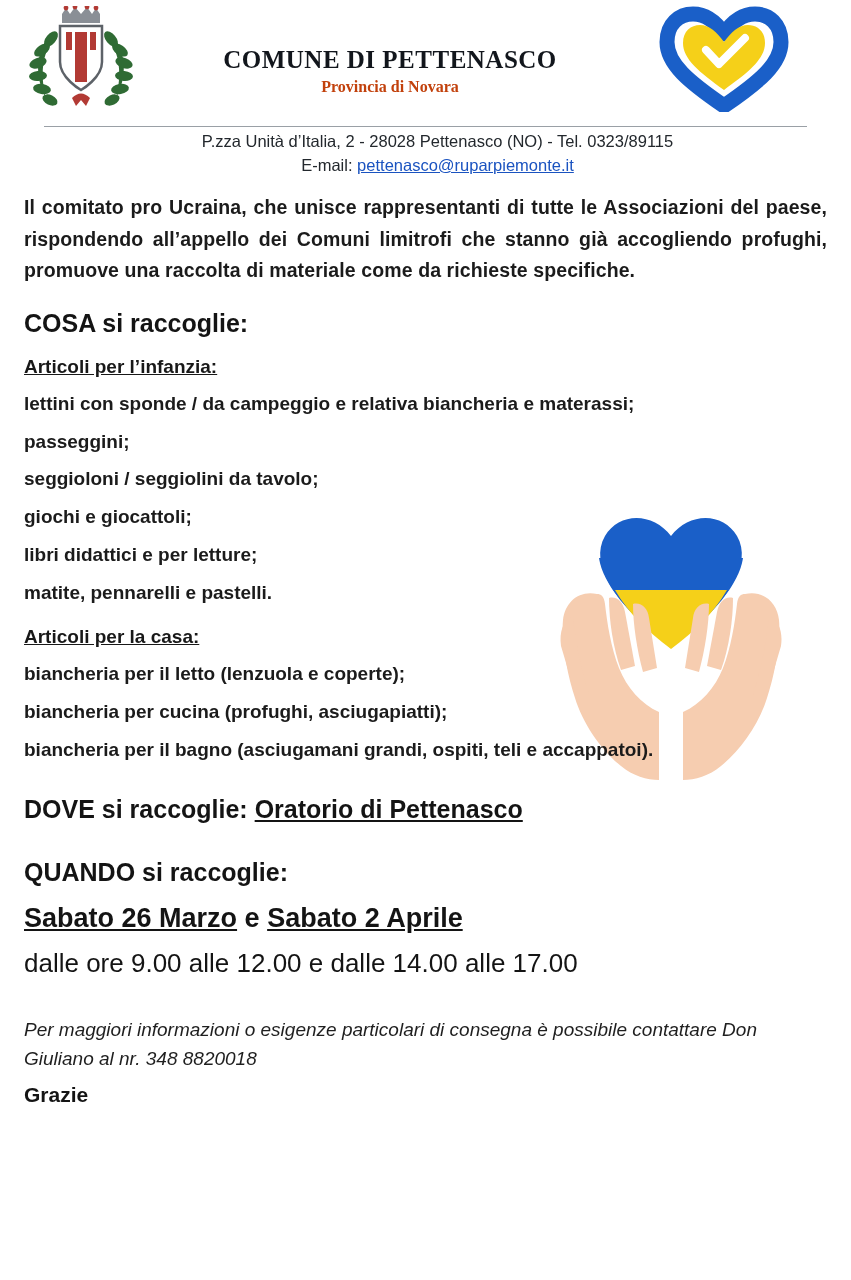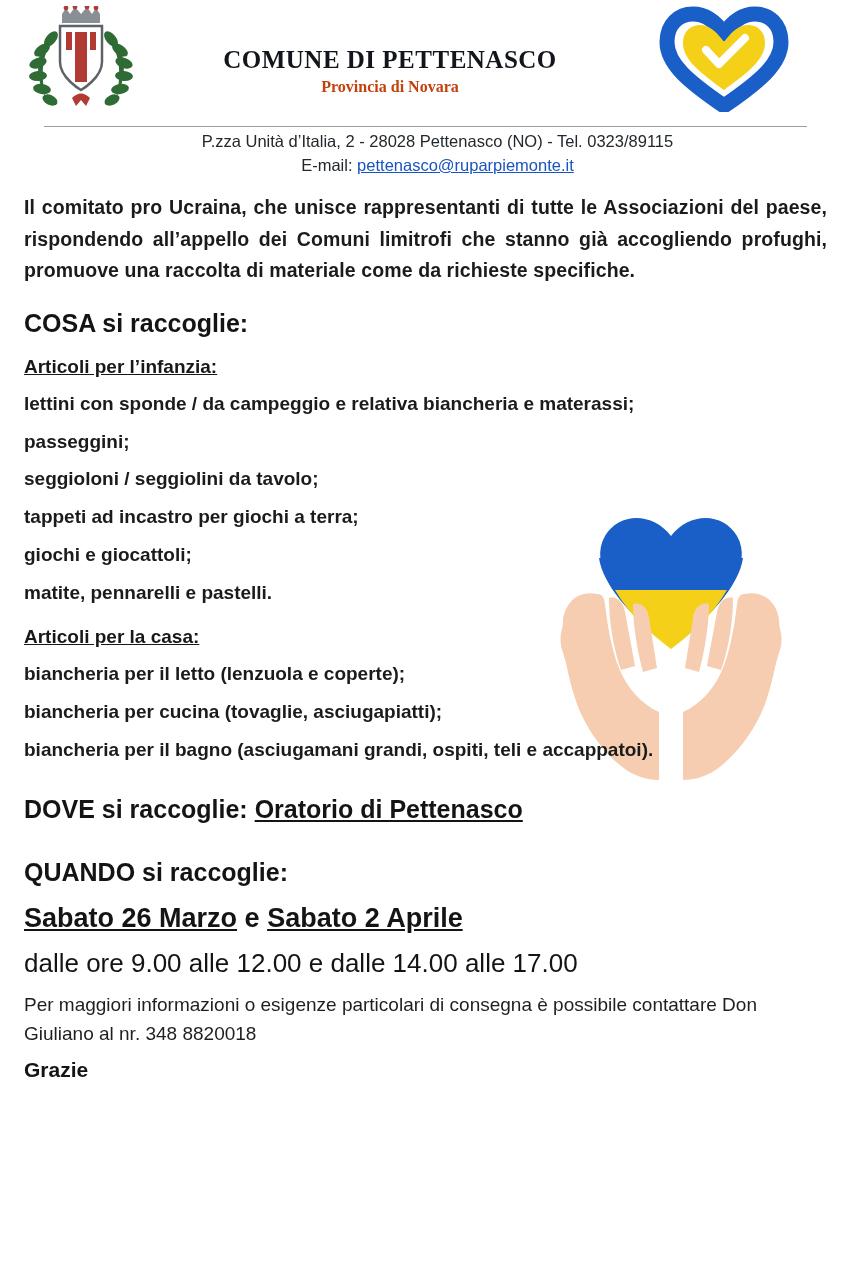--- a/index.html
+++ b/index.html
@@ -139,22 +139,23 @@
   .dates u { text-decoration: underline; }
   .hours {
     font-size: 26px;
     font-weight: normal;
     margin-top: 14px;
     color: #141414;
   }
   .info {
     font-size: 19px;
     line-height: 1.55;
-    margin-top: 11px;
+    margin-top: 36px;
     color: #1f1f1f;
+    font-style: italic;
   }
   .grazie {
     font-size: 21px;
     font-weight: bold;
     margin-top: 10px;
     color: #141414;
   }
 
   
   .hands {
@@ -262,27 +263,27 @@
 <div class="content">
 
   <div class="para">Il comitato pro Ucraina, che unisce rappresentanti di tutte le Associazioni del paese, rispondendo all’appello dei Comuni limitrofi che stanno già accogliendo profughi, promuove una raccolta di materiale come da richieste specifiche.</div>
 
   <div class="h-big">COSA si raccoglie:</div>
 
   <div class="h-under">Articoli per l’infanzia:</div>
   <div class="li first">lettini con sponde / da campeggio e relativa biancheria e materassi;</div>
   <div class="li">passeggini;</div>
   <div class="li">seggioloni / seggiolini da tavolo;</div>
-  <div class="li">tappeti ad incastro per giochi a terra;</div>
   <div class="li">giochi e giocattoli;</div>
+  <div class="li">libri didattici e per letture;</div>
   <div class="li">matite, pennarelli e pastelli.</div>
 
   <div class="h-under">Articoli per la casa:</div>
   <div class="li first">biancheria per il letto (lenzuola e coperte);</div>
-  <div class="li">biancheria per cucina (tovaglie, asciugapiatti);</div>
+  <div class="li">biancheria per cucina (profughi, asciugapiatti);</div>
   <div class="li">biancheria per il bagno (asciugamani grandi, ospiti, teli e accappatoi).</div>
 
   <div class="dove">
     <span>DOVE si raccoglie:</span>
     <u>Oratorio di Pettenasco</u>
   </div>
 
   <div class="quando">QUANDO si raccoglie:</div>
 
   <div class="dates">

